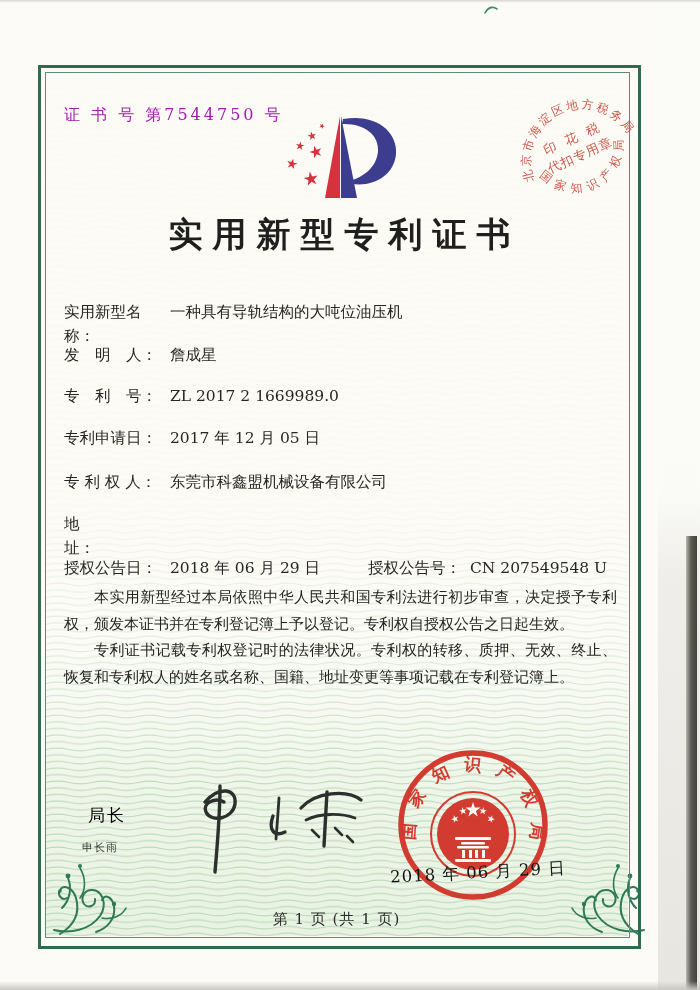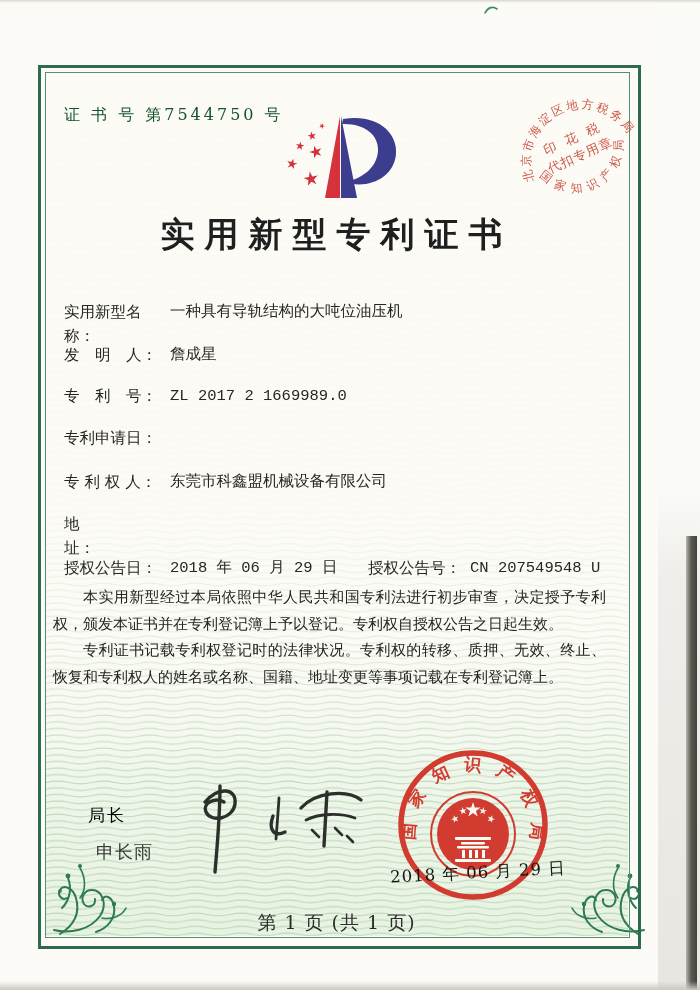--- a/index.html
+++ b/index.html
@@ -19,42 +19,42 @@
       border:3px solid #2e6b4e;z-index:4;pointer-events:none;}
   .frame-inner{position:absolute;left:45px;top:72px;width:583px;height:864px;
       border:1px solid #579070;z-index:4;pointer-events:none;}
   .bottom-tint{position:absolute;left:46px;top:640px;width:582px;height:296px;z-index:0;
       background:linear-gradient(180deg,rgba(228,241,222,0) 0%,rgba(228,241,222,.5) 45%,rgba(221,238,215,.65) 100%);}
   .waves{position:absolute;left:46px;top:73px;width:582px;height:863px;z-index:1;}
   .wave-fade{position:absolute;left:46px;top:73px;width:582px;height:863px;z-index:2;
       background:linear-gradient(180deg,rgba(252,251,245,.97) 0%,rgba(252,251,245,.93) 50%,
                  rgba(252,251,245,.45) 68%,rgba(252,251,245,0) 82%);}
   
-  .cert-no{position:absolute;left:64px;top:105px;font-size:16px;letter-spacing:3px;z-index:5;color:#14532d;}
+  .cert-no{position:absolute;left:64px;top:105px;font-size:16px;letter-spacing:3px;z-index:5;color:#a21caf;}
   .logo{position:absolute;left:278px;top:94px;width:150px;height:120px;z-index:5;}
   .title{position:absolute;left:38px;top:212px;width:597px;text-align:center;z-index:5;
-      font-size:34px;font-weight:700;letter-spacing:10px;color:#1f1f1f;}
+      font-size:34px;font-weight:700;letter-spacing:10px;color:#1f1f1f;padding-left:8px;}
   .field{position:absolute;left:64px;z-index:5;font-size:15.5px;display:flex;line-height:24px;}
   .lbl{flex:none;width:106px;}
-  .val{width:452px;font-family:Liberation Mono, monospace;}
+  .val{width:452px;}
   .grant-right{position:absolute;left:368px;z-index:5;font-size:15.5px;display:flex;line-height:24px;}
   .grant-right .lbl{width:102px;}
-  .paras{position:absolute;left:53px;top:584px;width:553px;z-index:5;font-size:15px;
+  .paras{position:absolute;left:64px;top:584px;width:553px;z-index:5;font-size:15px;
       line-height:1.78;text-align:justify;color:#242424;}
   .paras p{margin:0;text-indent:2em;}
   .sig-title{position:absolute;left:88px;top:804px;z-index:5;font-size:17px;color:#000000;
       font-family:"DejaVu Sans","Liberation Sans",sans-serif;letter-spacing:2px;}
-  .sig-name{position:absolute;left:96px;top:840px;z-index:5;font-size:18px;color:#373a37;
+  .sig-name{position:absolute;left:82px;top:840px;z-index:5;font-size:11px;color:#373a37;
       font-family:"DejaVu Sans","Liberation Sans",sans-serif;letter-spacing:1px;}
   .sig-script{position:absolute;left:175px;top:776px;width:205px;height:108px;z-index:5;}
   .seal{position:absolute;left:391px;top:742px;width:164px;height:170px;z-index:4;}
   .seal-date{position:absolute;left:390px;top:862px;width:176px;z-index:6;text-align:center;
       font-size:16.5px;letter-spacing:1px;color:#141414;transform:rotate(-3deg);}
   .footer{position:absolute;left:38px;top:910px;width:597px;text-align:center;z-index:5;
-      font-size:19px;letter-spacing:1px;color:#2c2c2c;}
+      font-size:15px;letter-spacing:1px;color:#2c2c2c;}
   .tax-stamp{position:absolute;left:506px;top:76px;width:140px;height:140px;z-index:5;
       transform:rotate(-24deg);opacity:.92;}
   .flourish{position:absolute;top:838px;width:88px;height:100px;z-index:3;}
   .flourish.left{left:50px;}
   .flourish.right{left:560px;transform:scaleX(-1);}
   .speck{position:absolute;left:483px;top:3px;width:16px;height:14px;z-index:5;}
 </style>
 </head>
 <body>
 
@@ -155,20 +155,21 @@
   <div class="field" style="top:343px">
     <span class="lbl">发　明　人：</span>
     <span class="val">詹成星</span>
   </div>
   <div class="field" style="top:384px">
     <span class="lbl">专　利　号：</span>
     <span class="val">ZL 2017 2 1669989.0</span>
   </div>
   <div class="field" style="top:426px">
     <span class="lbl">专利申请日：</span>
+    <span class="val">2017 年 12 月 05 日</span>
   </div>
   <div class="field" style="top:470px">
     <span class="lbl">专 利 权 人：</span>
     <span class="val">东莞市科鑫盟机械设备有限公司</span>
   </div>
   <div class="field" style="top:512px">
     <span class="lbl">地　　　　址：</span>
   </div>
   <div class="field" style="top:556px">
     <span class="lbl">授权公告日：</span>

